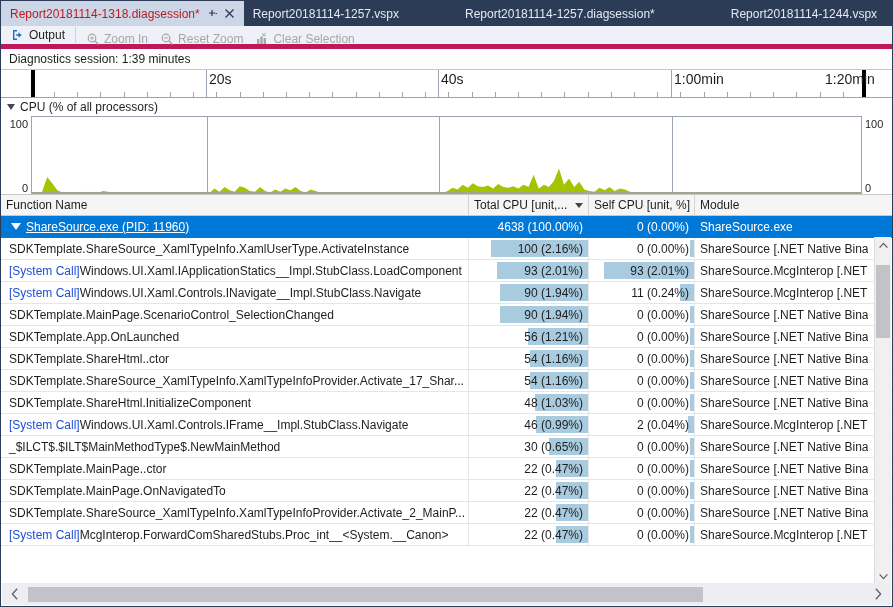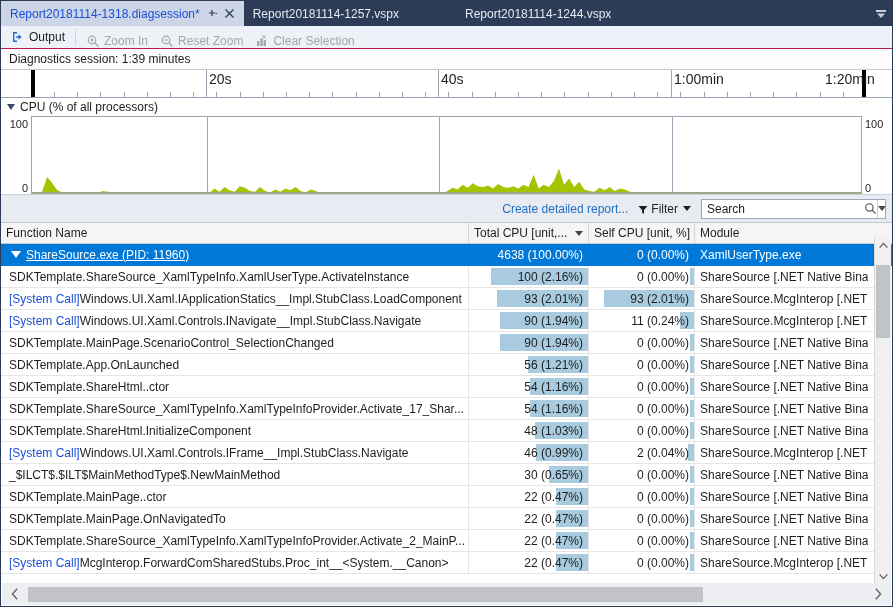--- a/index.html
+++ b/index.html
@@ -9,32 +9,32 @@
     font-size:12px;color:#1e1e1e;background:#ffffff;
     -webkit-font-smoothing:antialiased;
   }
   #app{position:relative;width:893px;height:607px;box-sizing:border-box;
        border:1px solid #2d3c56;background:#fff;overflow:hidden;}
 
   
   .tabbar{position:relative;height:25px;background:#2d3c56;display:flex;align-items:stretch;}
   .tab{display:flex;align-items:center;padding:0 8px 0 9px;white-space:nowrap;
        font-size:12px;color:#e4e9f2;cursor:default;height:25px;box-sizing:border-box;}
-  .tab.active{background:#cdd6e6;color:#1d4ed8;}
+  .tab.active{background:#cdd6e6;color:#b91c1c;}
   .tab.inactive{background:#2d3c56;}
   .tab-title{margin-right:6px;}
   .tab-pin,.tab-close{width:13px;height:13px;display:inline-flex;align-items:center;
        justify-content:center;font-size:11px;color:#2b3a55;line-height:1;}
   .tab-pin svg,.tab-close svg{display:block;}
   .tabbar-spacer{flex:1;background:#2d3c56;}
   .tab-overflow{width:22px;background:#2d3c56;display:flex;align-items:center;justify-content:center;}
   .tab-overflow svg{display:block;}
 
   
-  .toolbar{height:23px;background:#eef1f7;border-bottom:1px solid #be185d;
+  .toolbar{height:23px;background:#eef1f7;border-bottom:5px solid #be185d;
            display:flex;align-items:center;padding:0 4px;box-sizing:border-box;}
   .tb-btn{display:flex;align-items:center;gap:4px;height:19px;padding:0 6px;
           font-size:12px;color:#1e1e1e;white-space:nowrap;box-sizing:border-box;}
   .tb-btn.disabled{color:#a6a6a6;margin-top:8px;}
   .tb-divider{width:1px;height:16px;background:#c9d0de;margin:0 4px;}
   .tb-ico{width:14px;height:14px;display:inline-block;flex:none;}
   .tb-ico svg{display:block;}
 
   
   .session-bar{height:21px;background:#fdfdfd;border-bottom:1px solid #c8c8c8;
@@ -145,20 +145,23 @@
             </svg>
           </span>
           <span class="tab-close" style="margin-left: 4px;">
             <svg width="11" height="11" viewBox="0 0 11 11">
               <path d="M1.5 1.5l8 8M9.5 1.5l-8 8" stroke="#2b3a55" stroke-width="1.3"></path>
             </svg>
           </span>
         </div>
         <div class="tab inactive" style="padding-right: 34px; padding-left: 9px;">
           <span class="tab-title">Report20181114-1257.vspx</span>
+        </div>
+        <div class="tab inactive" style="padding-right: 44px; padding-left: 26px;">
+          <span class="tab-title">Report20181114-1257.diagsession*</span>
         </div>
         <div class="tab inactive" style="padding-right: 8px; padding-left: 26px;">
           <span class="tab-title">Report20181114-1244.vspx</span>
         </div>
       </div>
     <div class="tabbar-spacer"></div>
     <div class="tab-overflow">
       <svg width="14" height="14" viewBox="0 0 14 14">
           <rect x="2" y="3" width="10" height="2" fill="#c6cede"></rect>
           <path d="M3 6.5h8L7 11z" fill="#c6cede"></path>
@@ -279,44 +282,20 @@
     <div class="vline" style="left: 175px;"></div>
         <div class="vline" style="left: 407px;"></div>
         <div class="vline" style="left: 640px;"></div>
       </div>
     <div class="cpu-axis" style="width:30px;">
       <span class="top" style="right:auto;left:3px;">100</span>
       <span class="bot" style="right:auto;left:3px;">0</span>
     </div>
   </div>
 
-  <div class="gridbar">
-    <span class="link">Create detailed report...</span>
-    <span class="filter-btn">
-      <span class="funnel">
-        <svg width="10" height="10" viewBox="0 0 10 10">
-            <path d="M0.5 1h9L6 5v4L4 7.6V5z" fill="#1e1e1e"></path>
-          </svg>
-      </span>
-      <span>Filter</span>
-      <span class="caret"></span>
-    </span>
-    <span class="search-box">
-      <input class="search-input" type="text" placeholder="Search" style="">
-      <span class="search-ico">
-        <svg width="13" height="13" viewBox="0 0 13 13">
-            <circle cx="5.4" cy="5.4" r="3.7" fill="none" stroke="#4a4a4a" stroke-width="1.1"></circle>
-            <line x1="8.2" y1="8.2" x2="11.6" y2="11.6" stroke="#4a4a4a" stroke-width="1.2"></line>
-          </svg>
-      </span>
-      <span class="search-caret">
-        <span class="caret" style="border-top-color:#4a4a4a;margin:0;"></span>
-      </span>
-    </span>
-  </div>
 
   <div class="grid">
     <div class="grid-head">
       <div class="gh c-fn">
         <span>Function Name</span>
       </div>
       <div class="gh c-tot sorted">
         <span>Total CPU [unit,...</span>
         <span class="sort-caret"></span>
       </div>
@@ -335,21 +314,21 @@
             </span>
             <span class="sel-link">ShareSource.exe (PID: 11960)</span>
           </div>
           <div class="cell num">
             <span class="numtext">4638 (100.00%)</span>
           </div>
           <div class="cell num self">
             <span class="numtext">0 (0.00%)</span>
           </div>
           <div class="cell mod">
-            <span>XamlUserType.exe</span>
+            <span>ShareSource.exe</span>
           </div>
         </div>
         <div class="row">
           <div class="cell fn indent">
             <span>SDKTemplate.ShareSource_XamlTypeInfo.XamlUserType.ActivateInstance</span>
           </div>
           <div class="cell num">
             <div class="bar" style="width: 97px;"></div>
             <span class="numtext">100 (2.16%)</span>
           </div>

